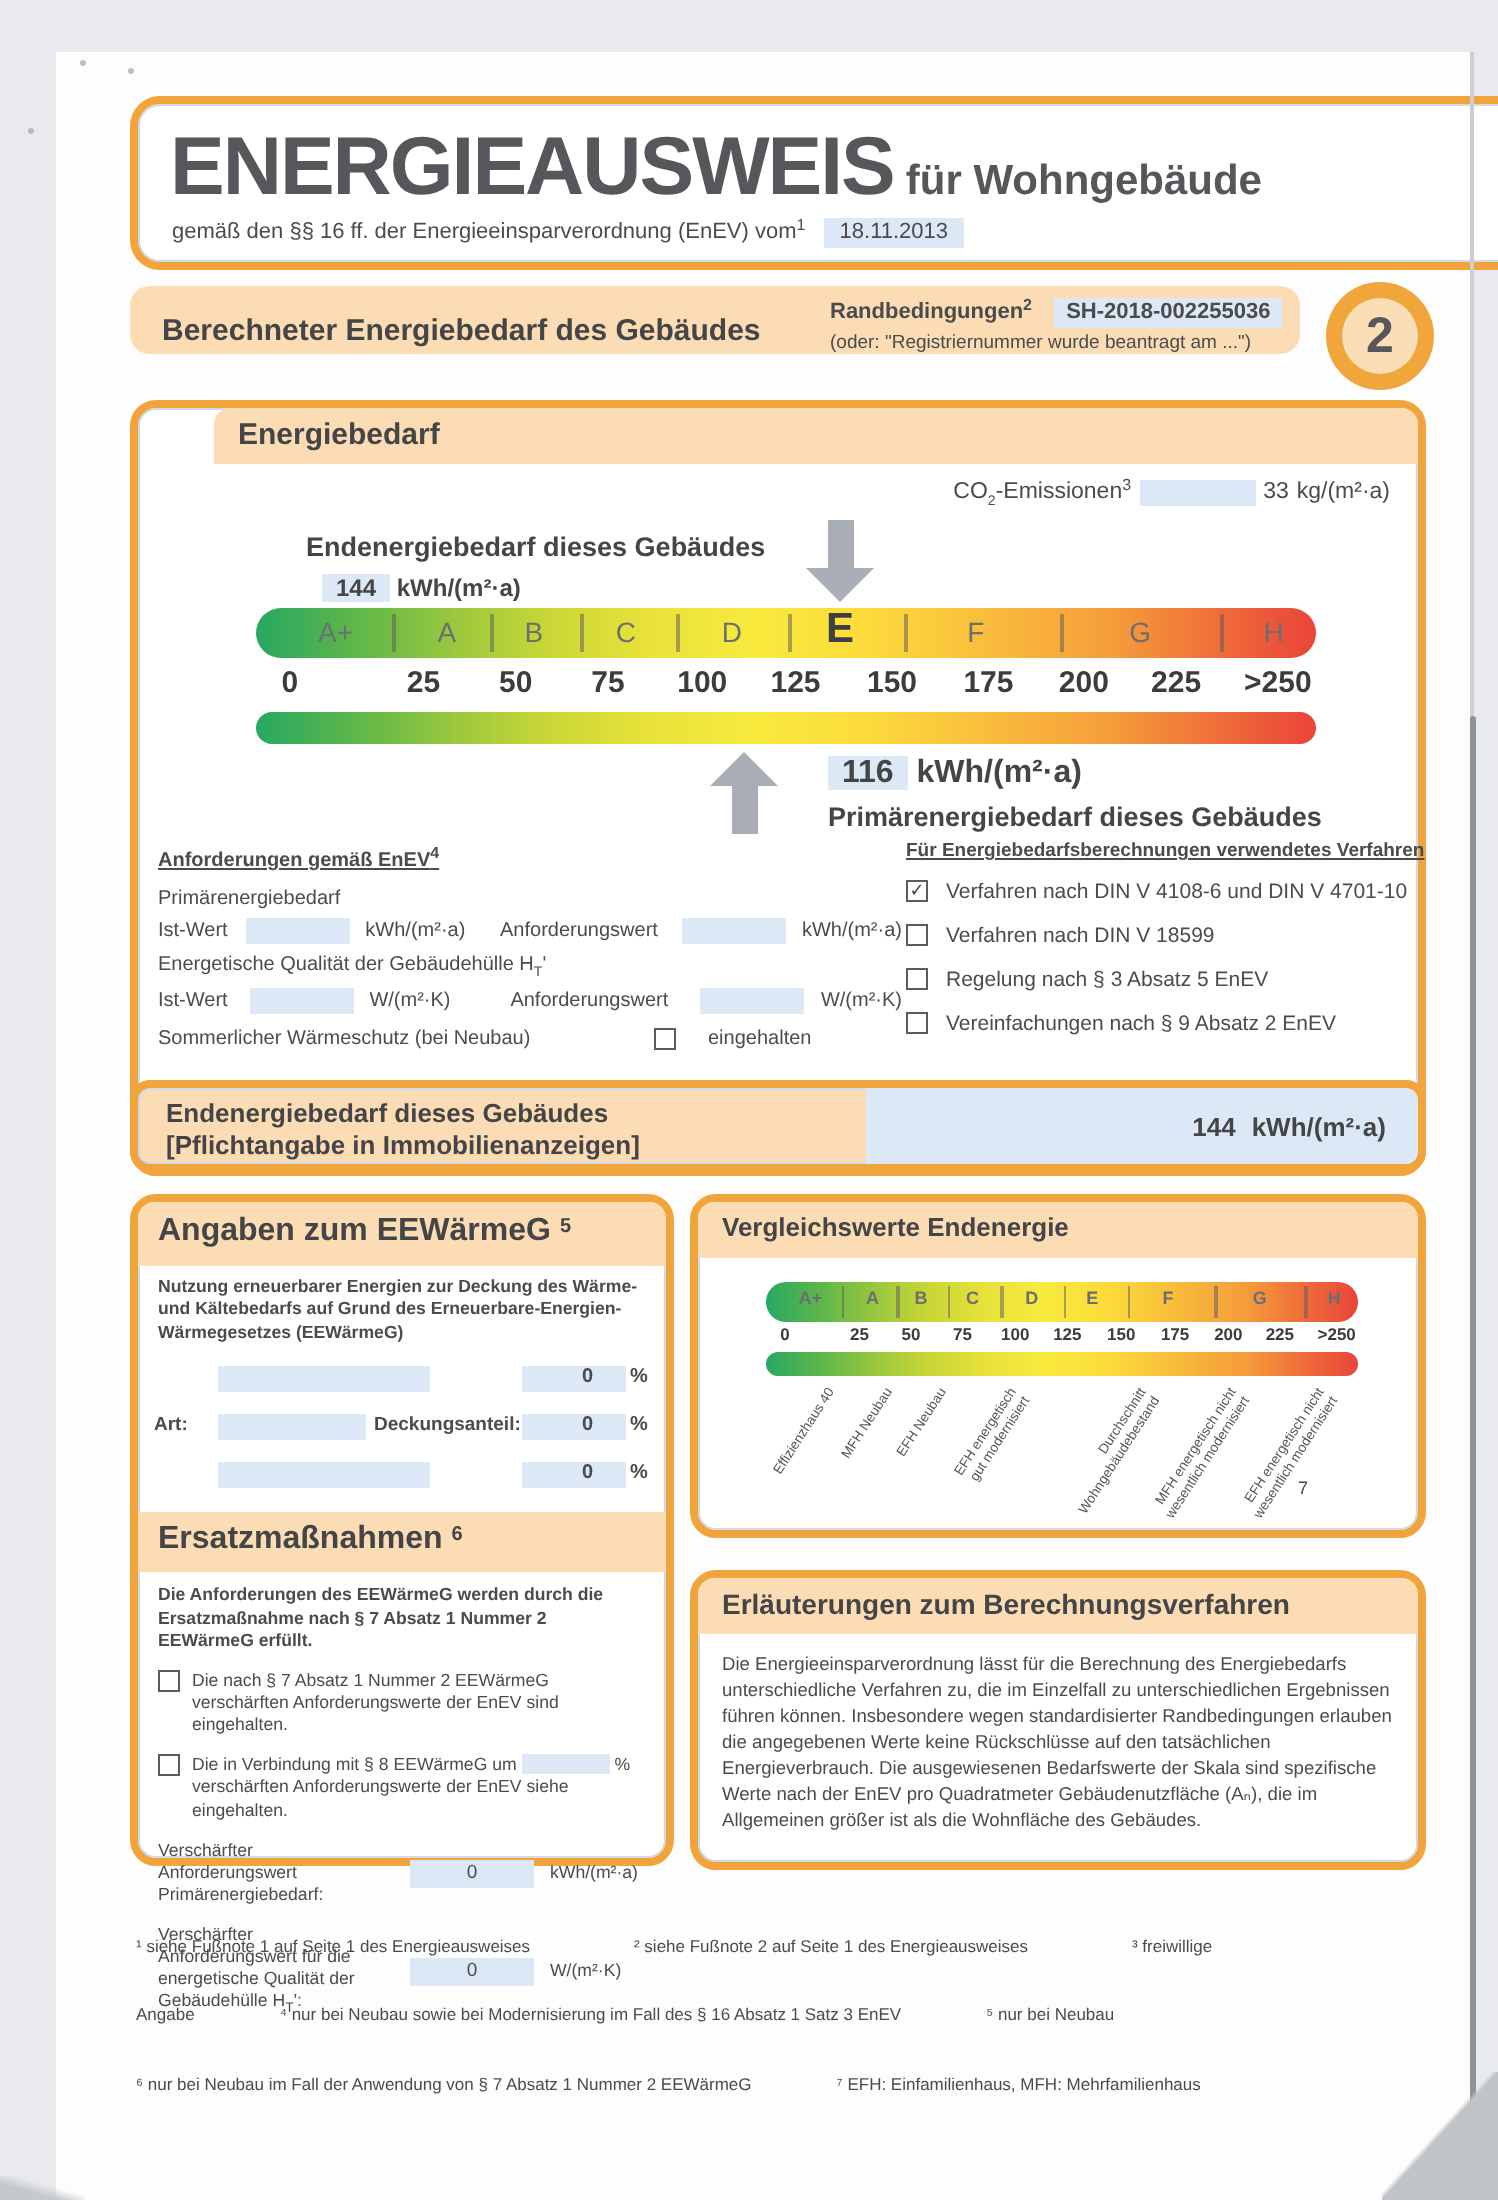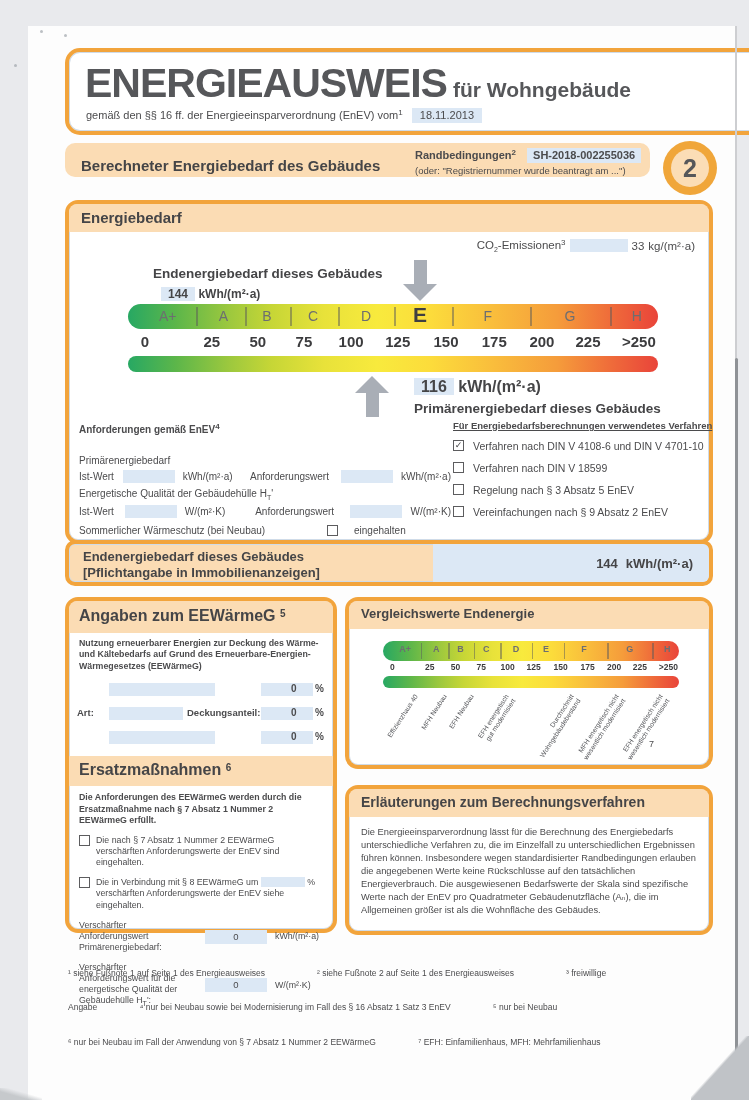--- a/index.html
+++ b/index.html
@@ -42,21 +42,21 @@
   .regblk{position:absolute;left:350px;top:5px;font-size:11px;}
   .regrow1{font-weight:bold;white-space:nowrap;}
   .regval{background:#dce8f5;padding:1px 6px 2px;font-weight:bold;margin-left:8px;}
   .regrow2{font-size:9.5px;margin-top:4px;white-space:nowrap;}
   .badge{position:absolute;left:663px;top:141px;width:54px;height:54px;border-radius:50%;
     background:#f0a63a;display:flex;align-items:center;justify-content:center;}
   .badge-in{width:38px;height:38px;border-radius:50%;background:#fbddb6;display:flex;
     align-items:center;justify-content:center;font-size:25px;font-weight:bold;color:#56575a;}
 
   
-  .ebox{left:65px;top:200px;width:648px;height:344px;}
+  .ebox{left:65px;top:200px;width:648px;height:388px;padding-left:38px;}
   .ebox-hdr{height:28px;border-radius:8px 8px 0 0;background:#fbdcb4;
     font-size:15px;font-weight:bold;color:#454547;padding:5px 0 0 12px;box-sizing:border-box;}
   .co2row{position:absolute;right:14px;top:34px;font-size:11.5px;display:flex;align-items:center;gap:4px;}
   .endlbl{position:absolute;left:84px;top:62px;font-size:13.5px;font-weight:bold;color:#454547;}
   .endval{position:absolute;left:92px;top:83px;font-size:12px;font-weight:bold;color:#454547;}
   .valfield{background:#dce8f5;padding:0 7px;}
   .arrow{position:absolute;width:34px;}
   .arr-stem{width:13px;height:24px;background:#a9aeb6;margin:0 auto;}
   .arr-head-d{width:0;height:0;border-left:17px solid transparent;border-right:17px solid transparent;
     border-top:17px solid #a9aeb6;}
@@ -70,21 +70,21 @@
   .band-mid{position:relative;height:27px;background:#fff;}
   .band-bot{height:16px;border-radius:9px;}
   .letter{position:absolute;top:4px;transform:translateX(-50%);font-size:14px;color:#6d6e70;}
   .letter.hl{font-size:21px;font-weight:bold;color:#3f3f41;top:-1px;}
   .sep{position:absolute;top:3px;bottom:3px;width:2px;background:rgba(90,90,90,.5);}
   .tick{position:absolute;top:4px;transform:translateX(-50%);font-size:15px;font-weight:bold;color:#3c3c3e;}
   .priblk{position:absolute;left:345px;top:174px;}
   .prival{font-size:16px;font-weight:bold;color:#454547;}
   .prilbl{font-size:13.5px;font-weight:bold;color:#454547;margin-top:5px;}
   .lcol{position:absolute;left:10px;top:218px;width:372px;font-size:10px;}
-  .lcol-h{font-size:10px;font-weight:bold;margin-bottom:20px;}
+  .lcol-h{font-size:10px;font-weight:bold;text-decoration:underline;margin-bottom:8px;}
   .fr{display:flex;align-items:center;margin-bottom:5px;white-space:nowrap;}
   .fr .l1{width:48px;}
   .fr .f{width:52px;height:13px;background:#dce8f5;margin-right:8px;flex:none;}
   .fr .u{width:74px;}
   .fr .l2{width:100px;}
   .plain{margin-bottom:4px;}
   .sommer{display:flex;align-items:center;margin-top:7px;}
   .sommer .s1{width:248px;}
   .sommer .cb{margin-right:16px;}
   .rcol{position:absolute;left:384px;top:216px;width:252px;font-size:10.5px;}

